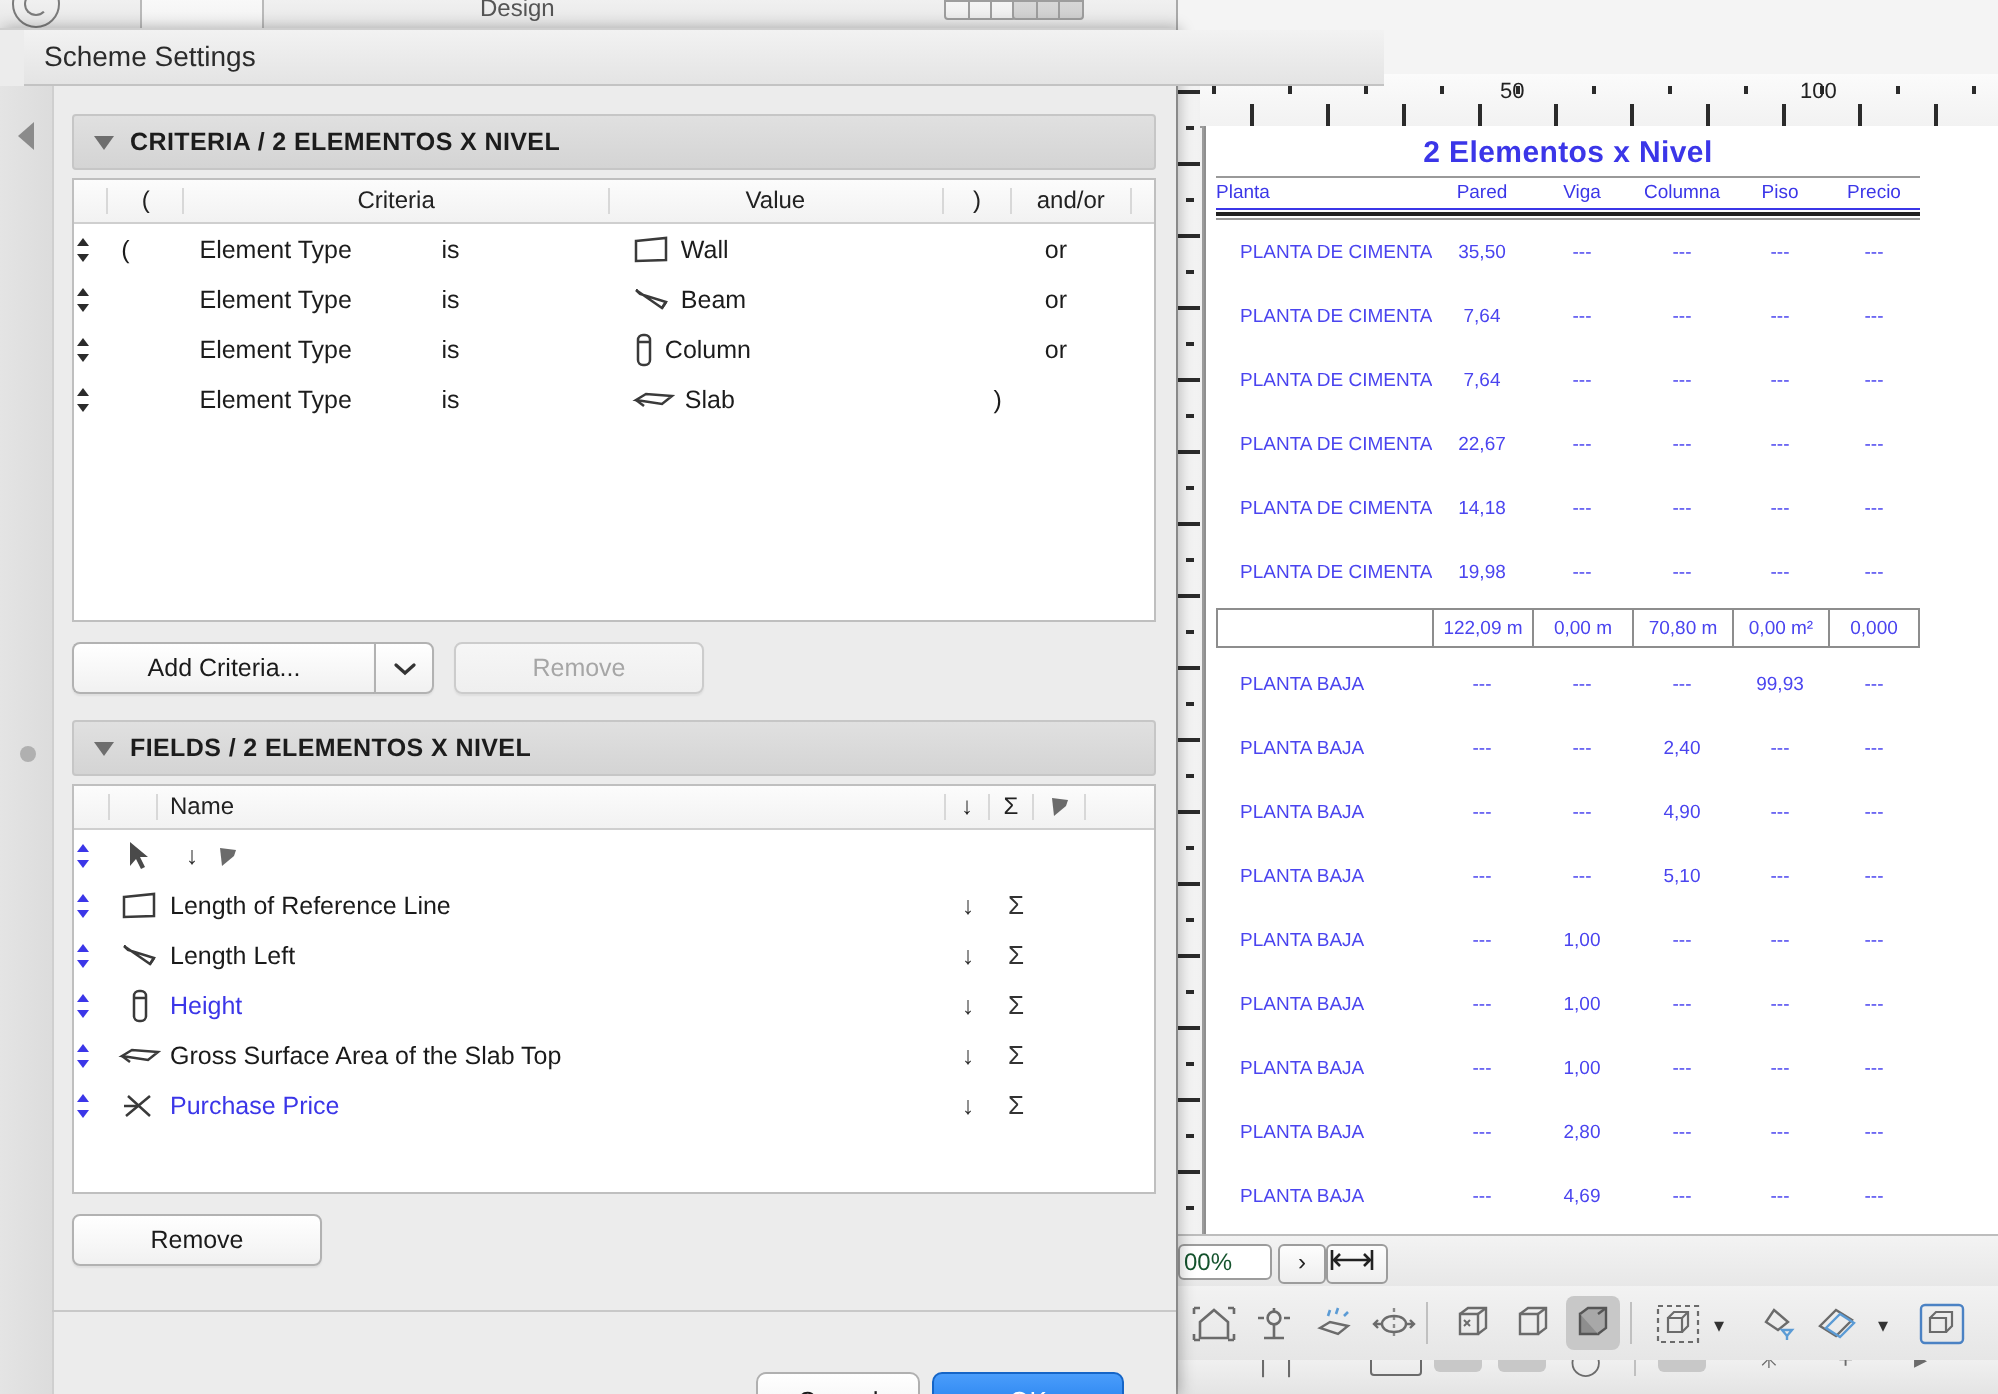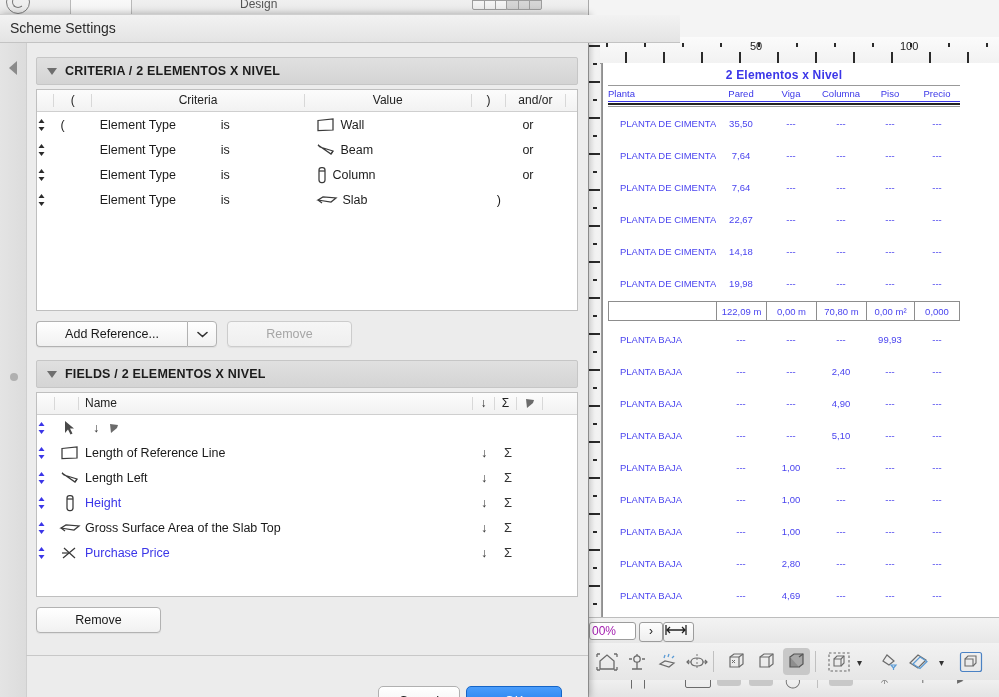--- a/index.html
+++ b/index.html
@@ -90,21 +90,21 @@
   .vtick.major{width:11px;height:2px;}
   .vtick.minor{width:4px;left:4px;}
 
   .sheet{
     position:absolute;left:13px;top:26px;width:396px;height:554px;
     background:#fff;border:1px solid #8f8f8f;border-top:none;
     overflow:hidden;
   }
   .sheet-inner{position:absolute;left:5px;top:0;right:0;bottom:0;}
   .sch-title{
-    text-align:center;color:#3b36e8;font-weight:bold;font-size:12px;
+    text-align:center;color:#3b36e8;font-weight:bold;font-size:15px;
     padding-top:5px;letter-spacing:.2px;
     width:352px;
   }
   .sch-title-rule{height:1px;background:#999;width:352px;margin-top:3px;}
   .sch-head{
     display:flex;width:352px;color:#3b36e8;font-size:9.5px;padding-top:2px;
   }
   .sch-head div{text-align:center;}
   .sch-head-rule{height:1px;background:#3b36e8;width:352px;margin-top:2px;}
   .sch-head-rule2{height:2px;background:#222;width:352px;margin-top:1px;}
@@ -134,21 +134,21 @@
 
   
   .rw-status{
     position:absolute;left:0;top:617px;width:411px;height:26px;
     background:linear-gradient(#f3f3f3,#e7e7e7);
     border-top:1px solid #bdbdbd;border-bottom:1px solid #bdbdbd;
   }
   .zoomfield{
     position:absolute;left:0;top:4px;width:47px;height:18px;
     background:#fff;border:1px solid #9c9c9c;border-radius:3px;
-    font-size:12px;color:#a21caf;line-height:17px;padding-left:2px;box-sizing:border-box;
+    font-size:12px;color:#14532d;line-height:17px;padding-left:2px;box-sizing:border-box;
   }
   .zoomnext{
     position:absolute;left:50px;top:4px;width:22px;height:18px;
     background:linear-gradient(#fdfdfd,#eeeeee);border:1px solid #9c9c9c;border-radius:3px;
     font-size:12px;color:#222;text-align:center;line-height:16px;
   }
   .fitbtn{
     position:absolute;left:74px;top:4px;width:29px;height:18px;
     background:linear-gradient(#fdfdfd,#eeeeee);border:1px solid #9c9c9c;border-radius:3px;
     text-align:center;
@@ -171,21 +171,21 @@
   .chev{position:absolute;top:14px;font-size:10px;color:#333;}
 
   
   .dialog{
     position:absolute;left:0;top:14px;width:588px;height:683px;
     background:#ececec;
     box-shadow:2px 0 7px rgba(0,0,0,.28);
     border-top:1px solid #cfcfcf;
   }
   .dlg-title{
-    position:absolute;left:0;top:0;width:680px;height:28px;
+    position:absolute;left:12px;top:0;width:680px;height:28px;
     background:linear-gradient(#f2f2f2,#e4e4e4);
     border-bottom:1px solid #c3c3c3;
     font-size:14px;color:#2b2b2b;padding:5px 0 0 10px;box-sizing:border-box;
   }
   .dlg-leftrail{
     position:absolute;left:0;top:28px;width:26px;height:655px;
     background:linear-gradient(90deg,#e4e4e4,#dcdcdc);
     border-right:1px solid #cfcfcf;
   }
   .rail-arrow{
@@ -749,21 +749,21 @@
                 <span>Slab</span>
               </div>
               <div class="cr-close">)</div>
               <div class="cr-andor"></div>
             </div>
           </div>
       </div>
 
       <div class="btnrow">
         <div class="split">
-          <div class="btn main">Add Reference...</div>
+          <div class="btn main">Add Criteria...</div>
           <div class="btn arrow">
             <svg width="11" height="7" viewBox="0 0 11 7">
                 <path d="M1 1.5l4.5 4 4.5-4" fill="none" stroke="#333" stroke-width="1.6" stroke-linecap="round"></path>
               </svg>
           </div>
         </div>
         <div class="btn btn-remove disabled">Remove</div>
       </div>
 
       <div class="section-head" style="margin-top:13px;">

